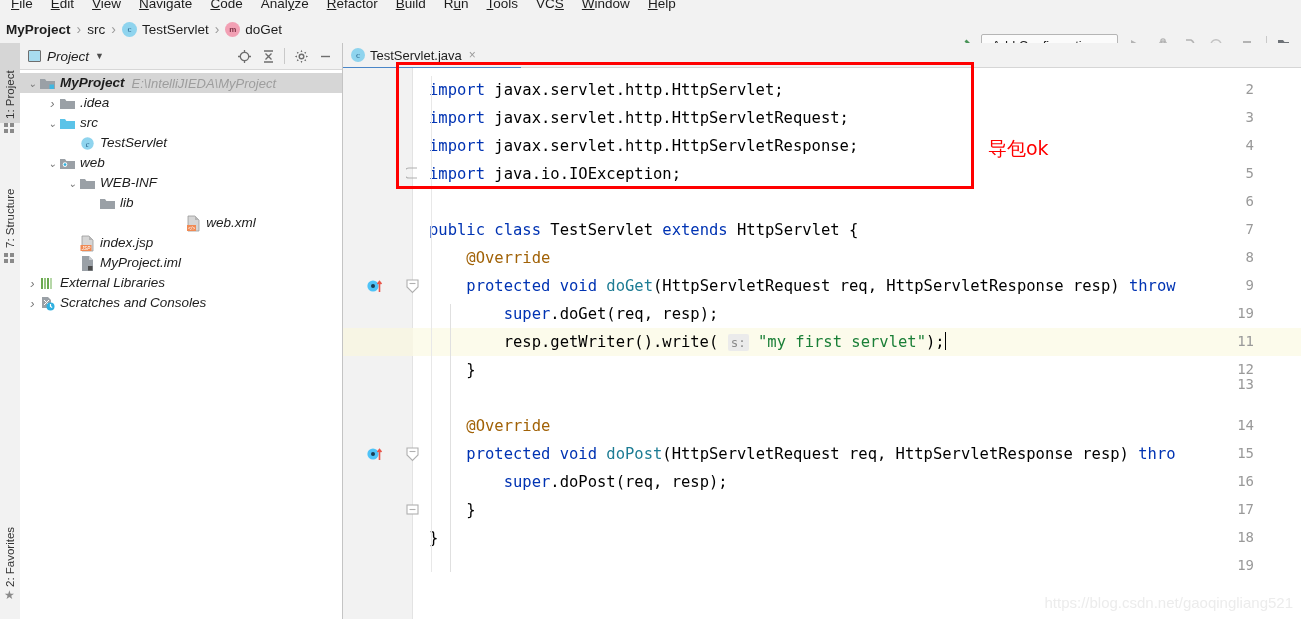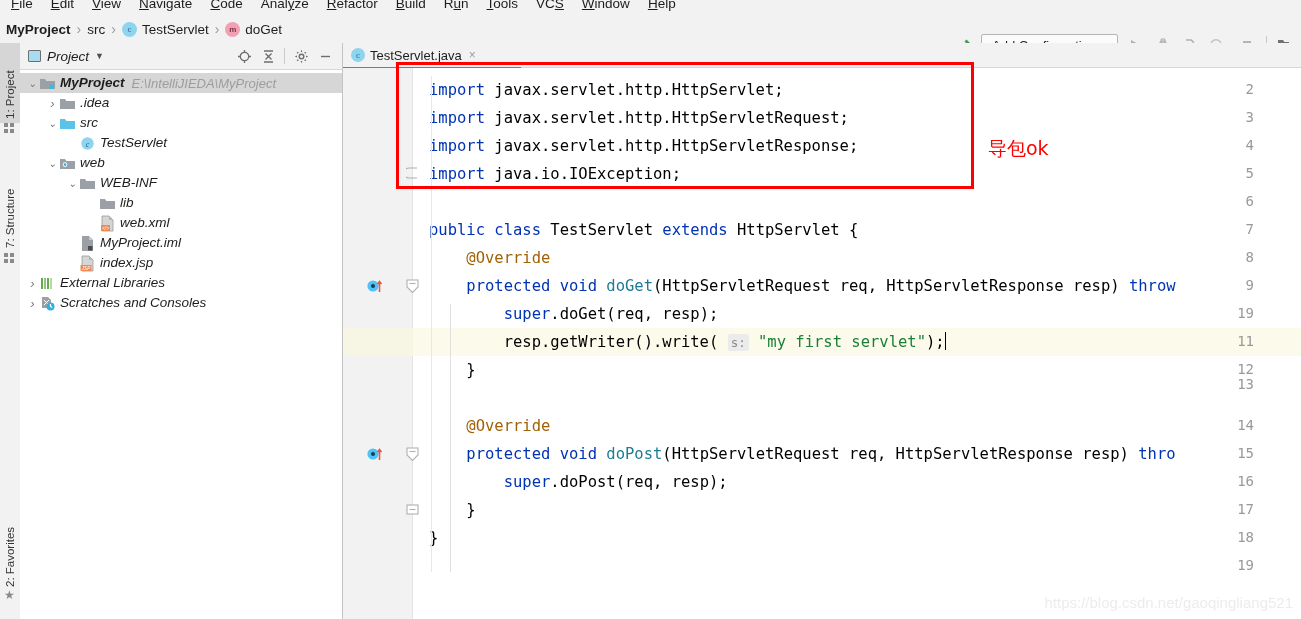--- a/index.html
+++ b/index.html
@@ -375,48 +375,48 @@
             </svg></span>
           <span class="lbl">WEB-INF</span>
         </div>
         <div class="row" style="padding-left: 66px;">
           <span class="twisty none"></span>
           <span class="nodeicon"><svg width="17" height="17" viewBox="0 0 17 17">
               <path d="M1 4 H6 L7.4 6 H16 V14 H1 Z" fill="#9aa0a6"></path>
             </svg></span>
           <span class="lbl">lib</span>
         </div>
-        <div class="row" style="padding-left: 66px;">
+        <div class="row" style="padding-left: 66px; justify-content: center;">
           <span class="twisty none"></span>
           <span class="nodeicon"><svg width="17" height="17" viewBox="0 0 17 17">
               <path d="M3 1 H10 L14 5 V16 H3 Z" fill="#d6d6d6" stroke="#9a9a9a" stroke-width="0.8"></path>
               <path d="M10 1 V5 H14 Z" fill="#b5b5b5"></path>
               <rect x="2" y="10" width="9" height="6" fill="#f08a54"></rect>
               <text x="6.5" y="15" font-size="5" fill="#fff" text-anchor="middle" font-family="sans-serif">&lt;/&gt;</text>
             </svg></span>
           <span class="lbl">web.xml</span>
         </div>
         <div class="row" style="padding-left: 46px;">
           <span class="twisty none"></span>
           <span class="nodeicon"><svg width="17" height="17" viewBox="0 0 17 17">
-              <path d="M3 1 H10 L14 5 V16 H3 Z" fill="#9aa0a6"></path>
-              <path d="M10 1 V5 H14 Z" fill="#c6cace"></path>
-              <rect x="9" y="11" width="4.5" height="4.5" fill="#4b4b4b"></rect>
-            </svg></span>
-          <span class="lbl">MyProject.iml</span>
-        </div>
-        <div class="row" style="padding-left: 46px;">
-          <span class="twisty none"></span>
-          <span class="nodeicon"><svg width="17" height="17" viewBox="0 0 17 17">
               <path d="M3 1 H10 L14 5 V16 H3 Z" fill="#d6d6d6" stroke="#9a9a9a" stroke-width="0.8"></path>
               <path d="M10 1 V5 H14 Z" fill="#b5b5b5"></path>
               <rect x="1.5" y="10" width="11" height="6" fill="#f08a54"></rect>
               <text x="7" y="14.9" font-size="4.6" fill="#fff" text-anchor="middle" font-family="sans-serif">JSP</text>
             </svg></span>
           <span class="lbl">index.jsp</span>
+        </div>
+        <div class="row" style="padding-left: 46px;">
+          <span class="twisty none"></span>
+          <span class="nodeicon"><svg width="17" height="17" viewBox="0 0 17 17">
+              <path d="M3 1 H10 L14 5 V16 H3 Z" fill="#9aa0a6"></path>
+              <path d="M10 1 V5 H14 Z" fill="#c6cace"></path>
+              <rect x="9" y="11" width="4.5" height="4.5" fill="#4b4b4b"></rect>
+            </svg></span>
+          <span class="lbl">MyProject.iml</span>
         </div>
         <div class="row" style="padding-left: 6px;">
           <span class="twisty" style="font-size: 13px;">›</span>
           <span class="nodeicon"><svg width="17" height="17" viewBox="0 0 17 17">
               <rect x="2" y="3" width="2" height="11" fill="#6aa84f"></rect>
               <rect x="5" y="3" width="2" height="11" fill="#93c47d"></rect>
               <rect x="8" y="3" width="2" height="11" fill="#6aa84f"></rect>
               <rect x="11" y="3" width="2" height="11" fill="#b6d7a8"></rect>
             </svg></span>
           <span class="lbl">External Libraries</span>

